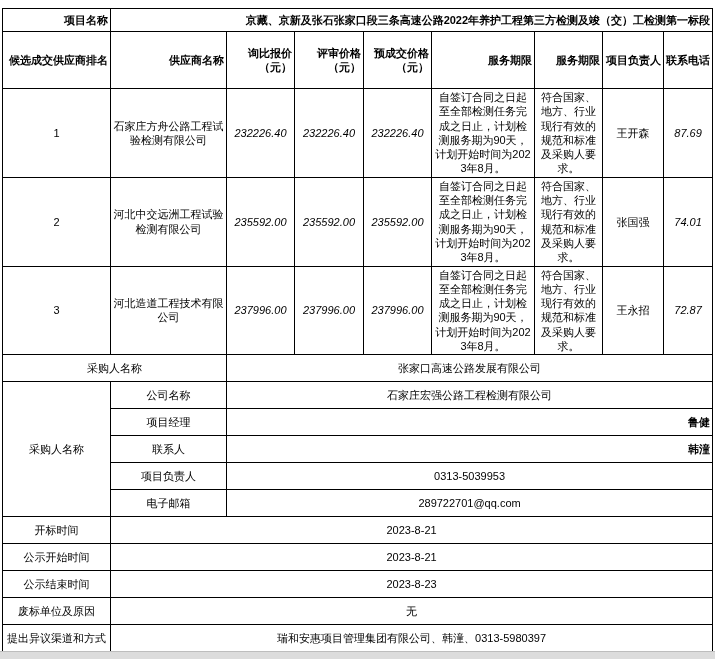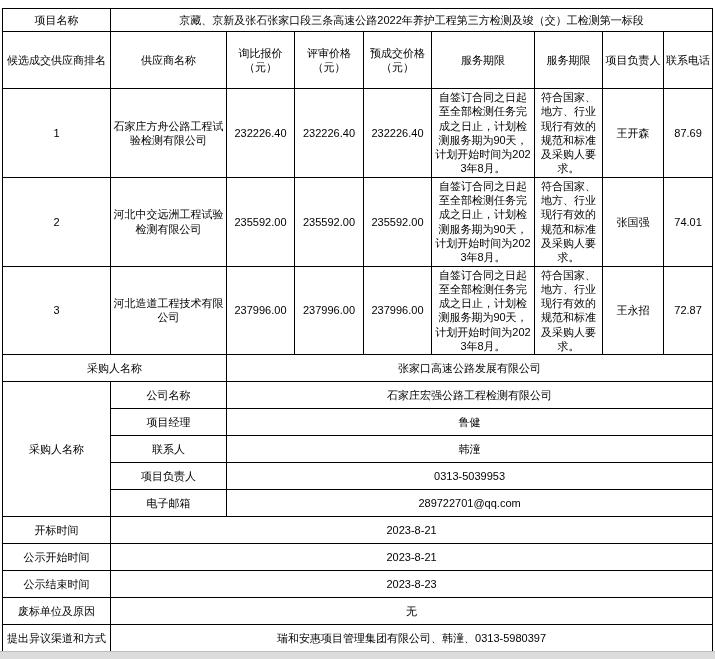--- a/index.html
+++ b/index.html
@@ -18,30 +18,30 @@
     line-height:1.3;
   }
   td{
     border:1px solid #000;
     text-align:center;
     vertical-align:middle;
     padding:1px 2px;
     overflow:hidden;
     word-break:break-all;
   }
-  .b{font-weight:normal;}
+  .b{font-weight:bold;text-align:right;}
   .pre{white-space:pre-line;}
   tr.r-title td{height:20px;}
   tr.r-head td{height:54px;}
   tr.r-s1 td{height:71px;}
   tr.r-s2 td{height:71px;}
   tr.r-s3 td{height:72px;}
   tr.r-sm td{height:24px;}
   tr.r-list td{height:31px;}
-  .num{letter-spacing:0px;}
+  .num{letter-spacing:0px;font-style:italic;}
   .edge{
     position:absolute;left:0;top:651px;width:715px;height:8px;
     background:#dcdcdc;
     border-top:1px solid #bdbdbd;
   }
 </style>
 </head>
 <body>
 
 <div class="sheet">

